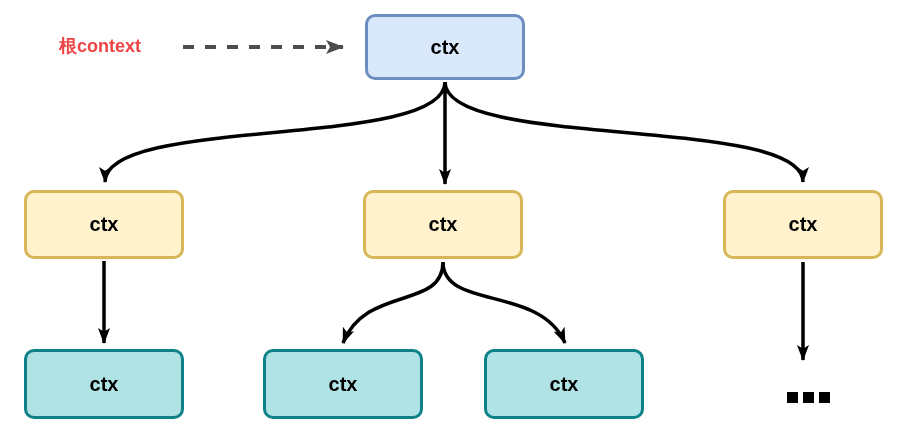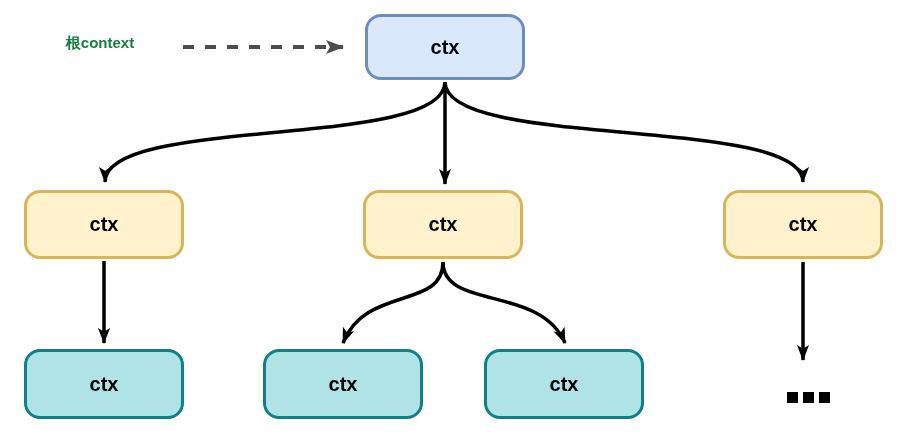--- a/index.html
+++ b/index.html
@@ -20,21 +20,21 @@
     left: 0; top: 0;
     width: 904px; height: 444px;
     z-index: 1;
   }
   .node {
     position: absolute;
     box-sizing: border-box;
     display: flex;
     align-items: center;
     justify-content: center;
-    border-radius: 16px;
+    border-radius: 10px;
     border: 3px solid;
     z-index: 2;
   }
   .node .node-label {
     font-size: 20px;
     font-weight: bold;
     color: #000000;
   }
   .node-root {
     left: 365px; top: 14px;
@@ -58,23 +58,23 @@
     border-color: #0e8088;
   }
   .node-leaf-left       { left: 24px; }
   .node-leaf-mid-left   { left: 263px; }
   .node-leaf-mid-right  { left: 484px; }
   .annotation-label {
     position: absolute;
     left: 28px; top: 34px;
     width: 144px;
     text-align: center;
-    font-size: 15px;
+    font-size: 18px;
     font-weight: bold;
-    color: #15803d;
+    color: #ef4444;
     z-index: 2;
     white-space: nowrap;
   }
   .ellipsis {
     position: absolute;
     left: 782px; top: 392px;
     display: flex;
     gap: 5px;
     z-index: 2;
   }

